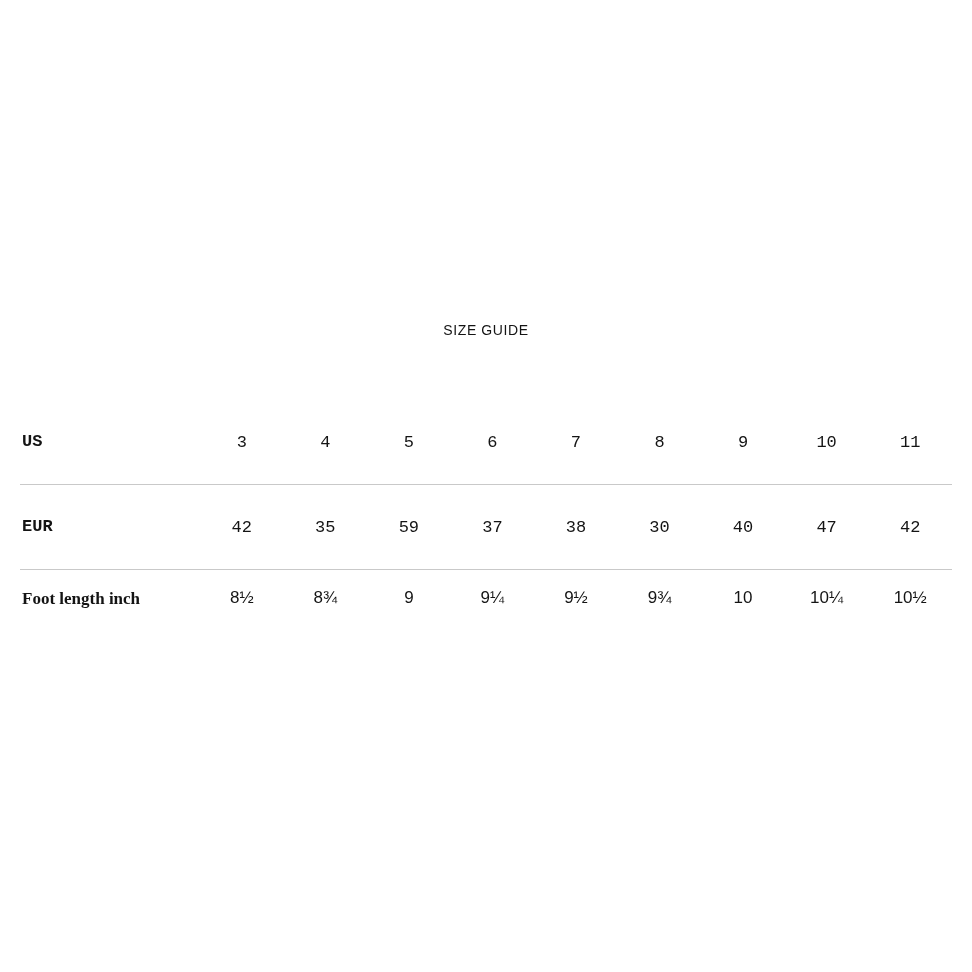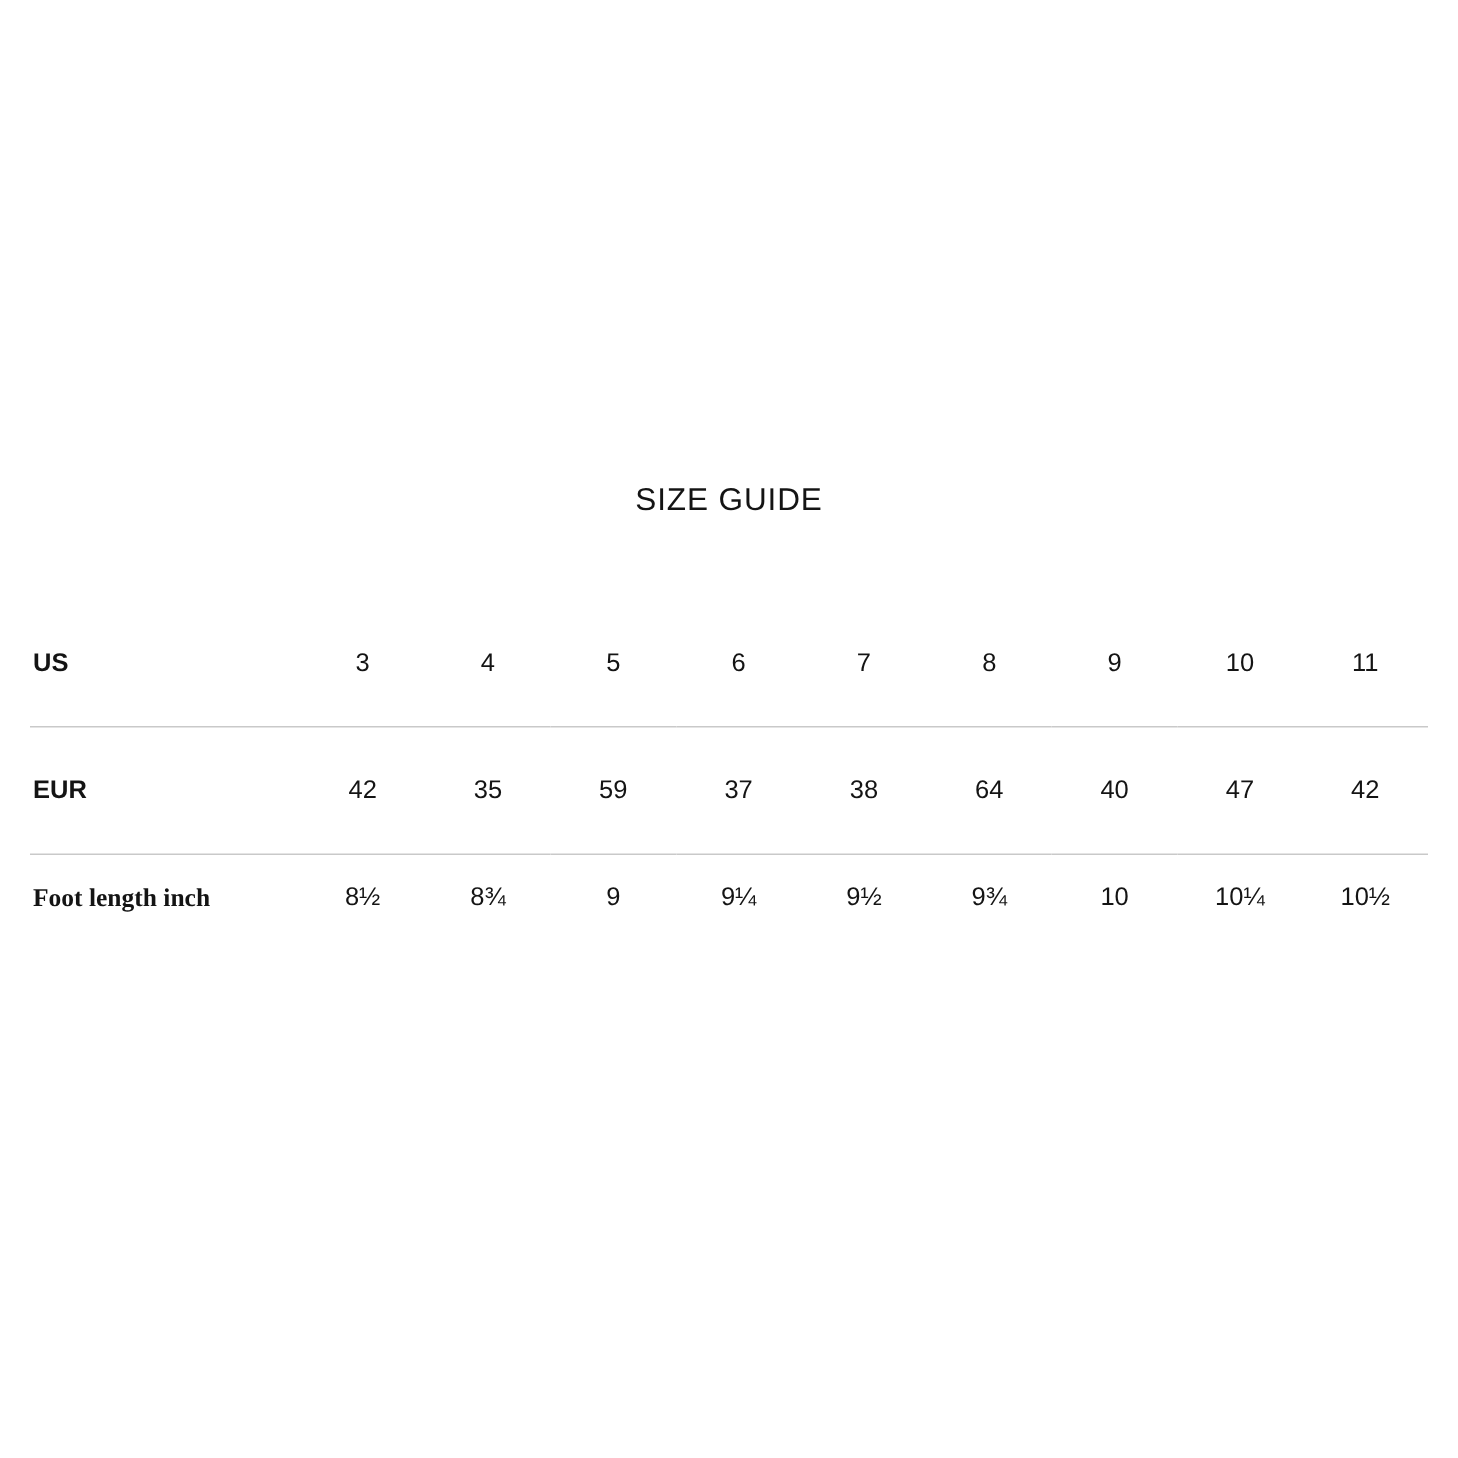--- a/index.html
+++ b/index.html
@@ -19,41 +19,42 @@
     width: 972px;
     height: 972px;
     box-sizing: border-box;
   }
   .title {
     position: absolute;
     top: 322px;
     left: 0;
     width: 972px;
     text-align: center;
-    font-size: 21px;
+    font-size: 14px;
     letter-spacing: 0.6px;
     color: #141414;
   }
   .size-table {
     position: absolute;
     top: 400px;
     left: 20px;
     width: 932px;
     border-collapse: collapse;
     table-layout: fixed;
   }
   .size-table td {
     padding: 0;
     vertical-align: middle;
     font-size: 17px;
     color: #141414;
   }
   .size-table tr.row-us td,
   .size-table tr.row-eur td {
     height: 84px;
+    font-family: Liberation Mono, monospace;
   }
   .size-table tr.row-foot td {
     height: 92px;
   }
   .size-table tr.row-us td,
   .size-table tr.row-eur td {
     border-bottom: 1px solid #c9c9c9;
   }
   .row-label {
     width: 178px;
@@ -96,21 +97,21 @@
         <td class="cell">10</td>
         <td class="cell">11</td>
       </tr>
       <tr class="row-eur">
         <td class="row-label">EUR</td>
         <td class="cell">42</td>
         <td class="cell">35</td>
         <td class="cell">59</td>
         <td class="cell">37</td>
         <td class="cell">38</td>
-        <td class="cell">64</td>
+        <td class="cell">30</td>
         <td class="cell">40</td>
         <td class="cell">47</td>
         <td class="cell">42</td>
       </tr>
       <tr class="row-foot">
         <td class="row-label">Foot length inch</td>
         <td class="cell">8½</td>
         <td class="cell">8¾</td>
         <td class="cell">9</td>
         <td class="cell">9¼</td>

